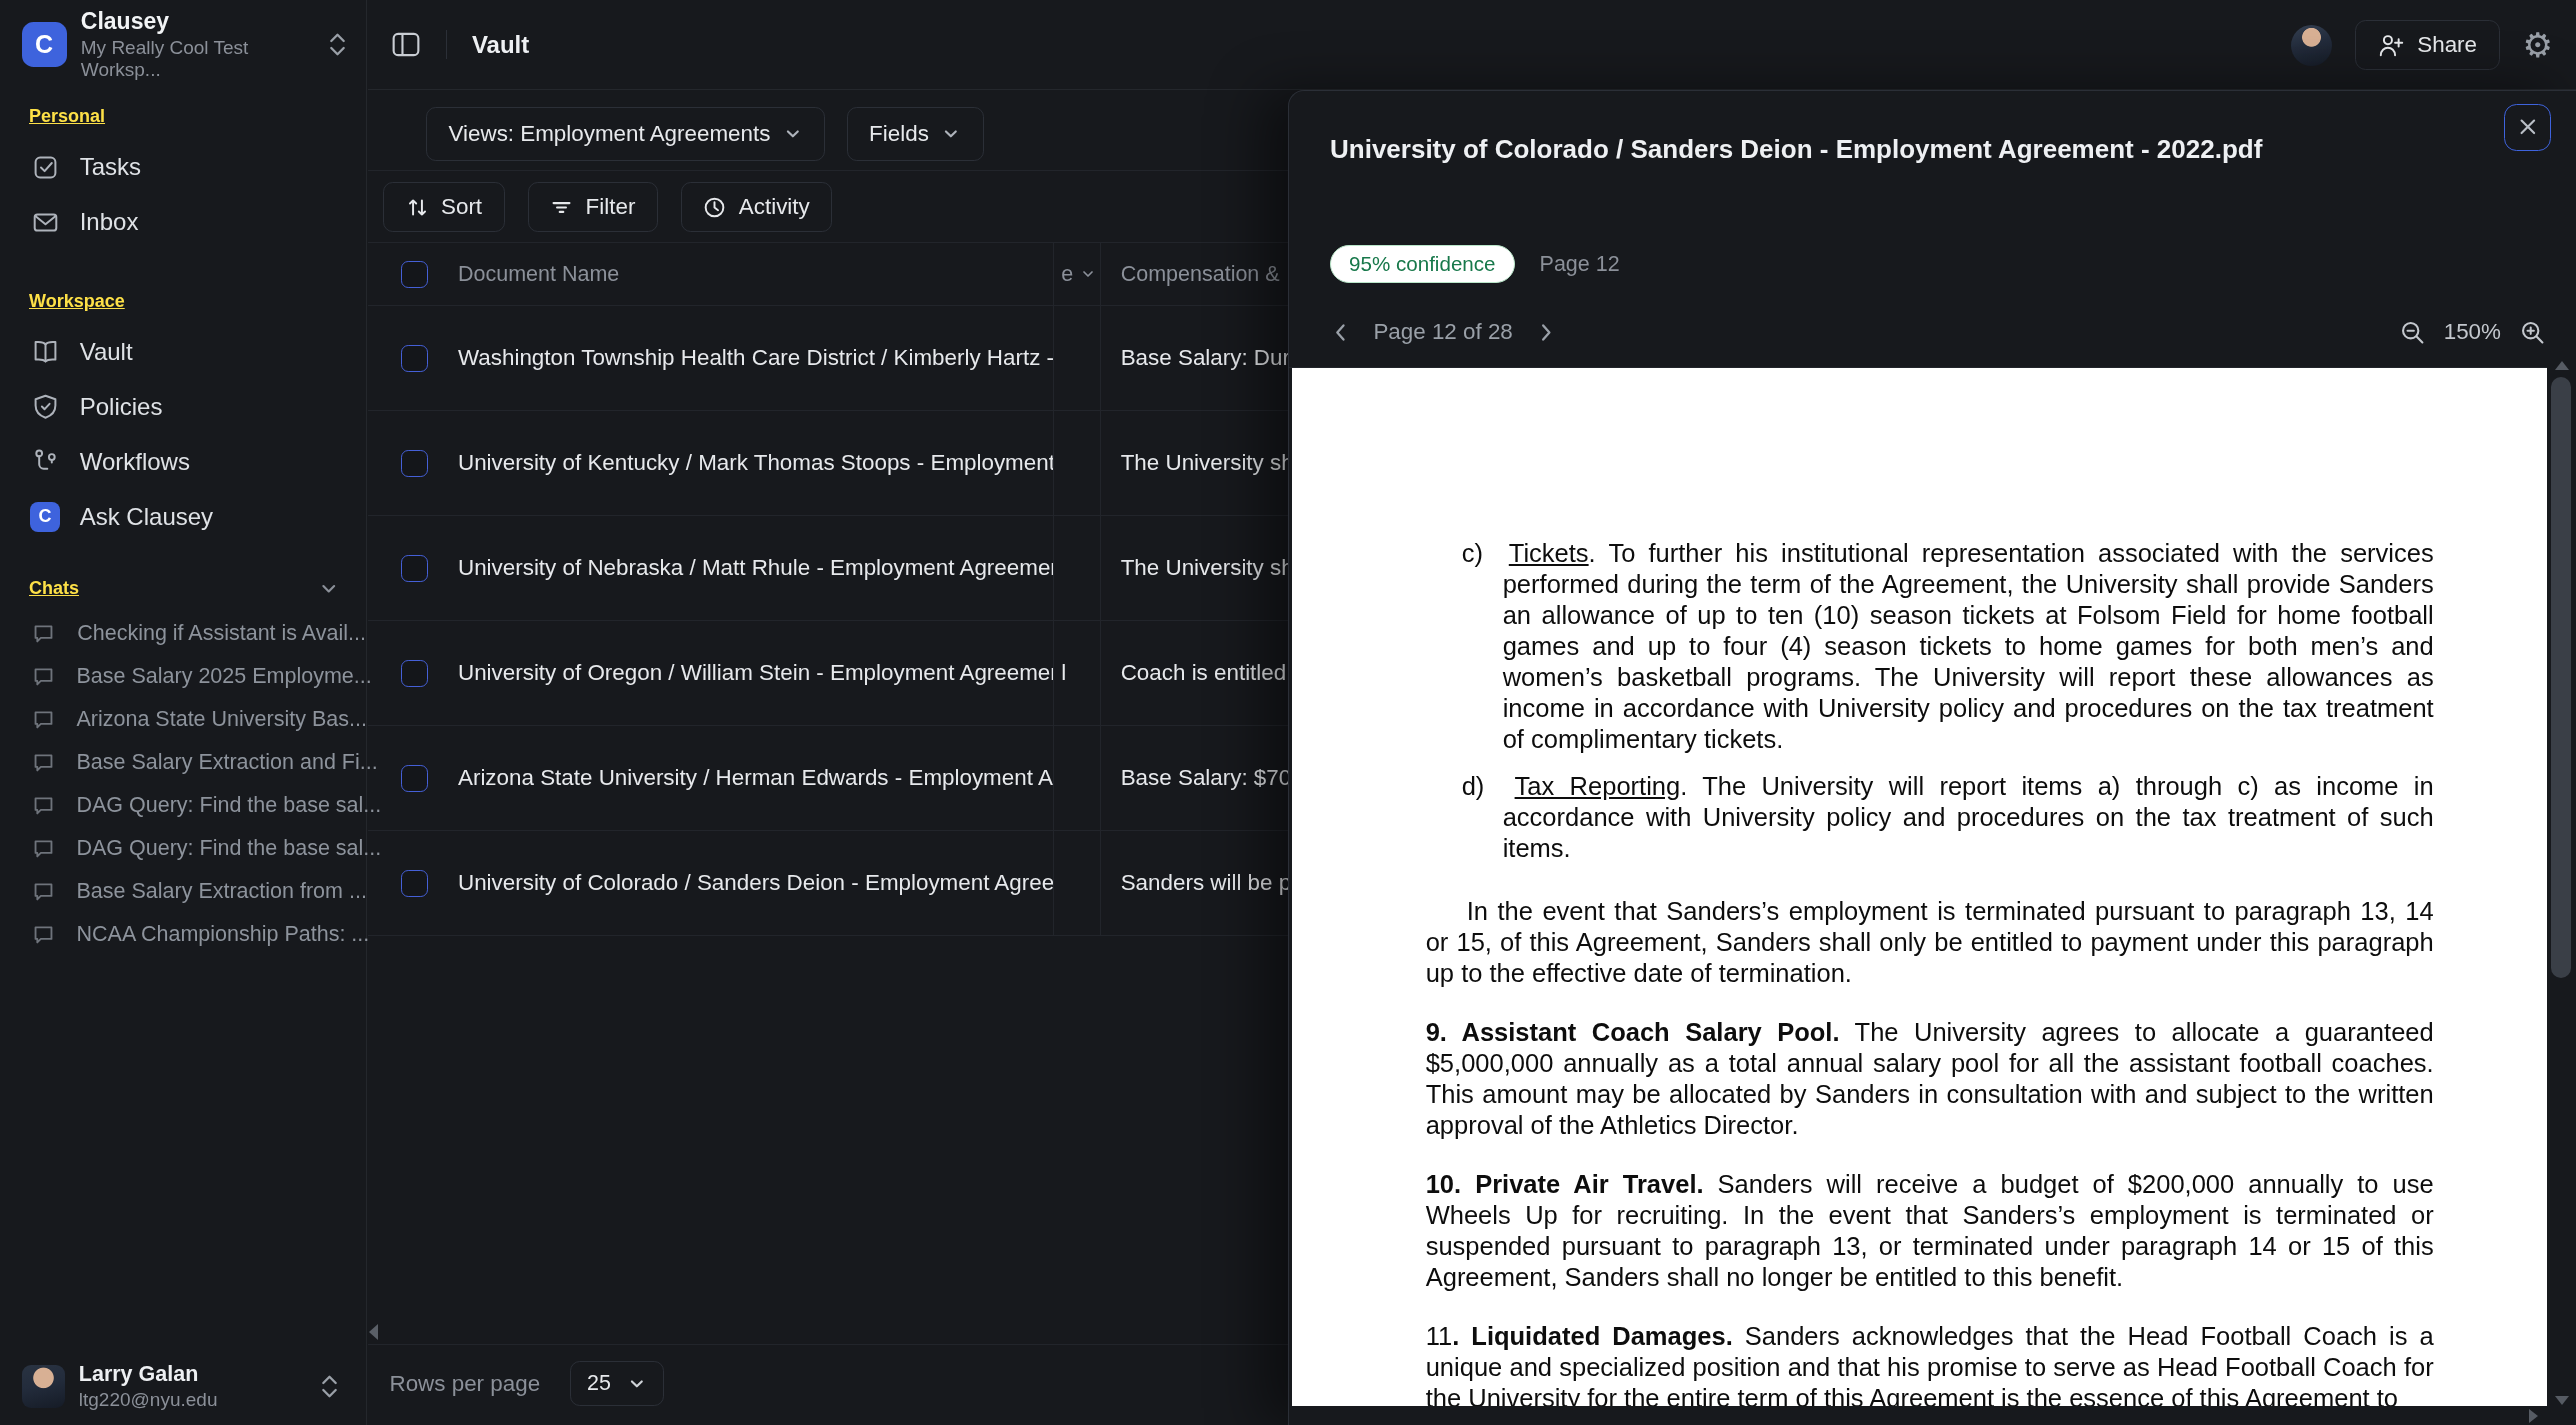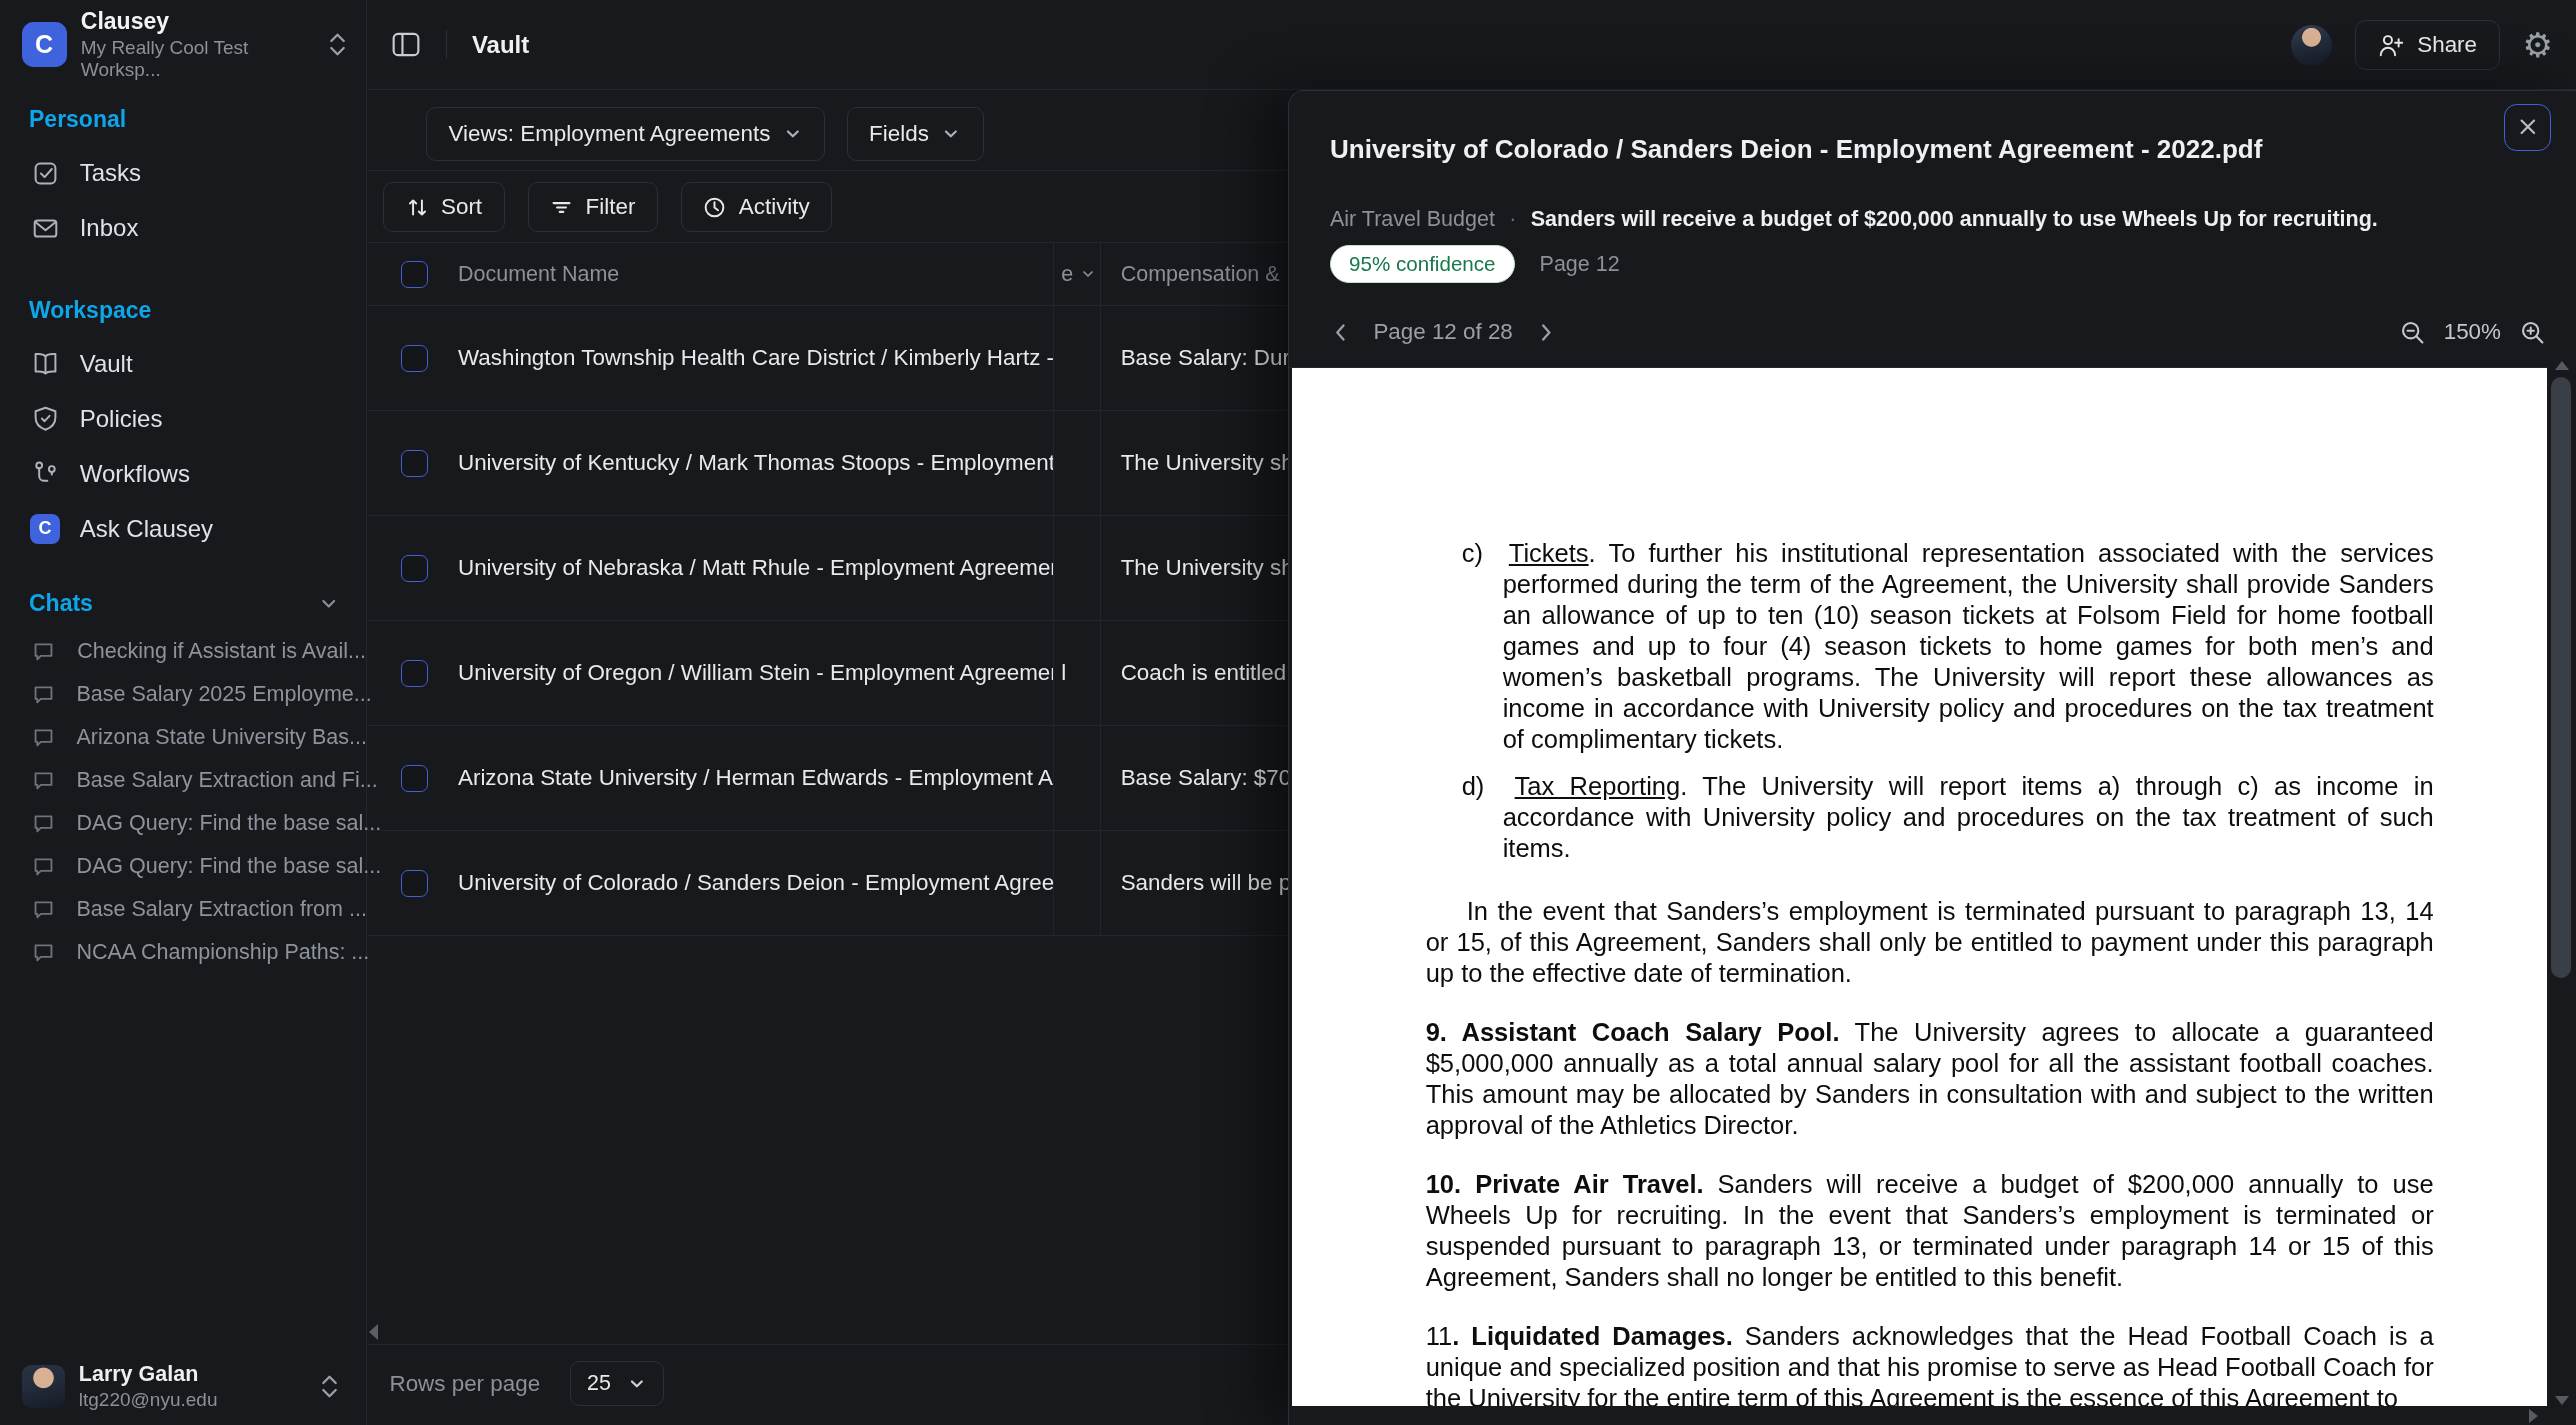--- a/index.html
+++ b/index.html
@@ -12,21 +12,21 @@
   svg { display:block; }
 
   
   #sidebar { position:absolute; left:0; top:0; bottom:0; width:367px; border-right:0.9px solid #24272c; background:#17191d; }
   .ws-switcher { position:absolute; left:21.5px; top:16px; width:327px; height:57px; display:flex; align-items:center; cursor:pointer; }
   .ws-logo { width:45px; height:45px; border-radius:11.6px; background:#3e63dd; color:#fff; font-weight:700; font-size:25px; display:flex; align-items:center; justify-content:center; }
   .ws-meta { margin-left:14.3px; flex:1; }
   .ws-name { font-size:23px; font-weight:700; color:#f2f4f6; }
   .ws-sub { font-size:19px; color:#8b9099; margin-top:2.7px; }
   .updown { color:#9aa0a8; }
-  .side-section-label { font-size:23px; color:#0ea5e9; font-weight:600; padding:0 0 0 29px; }
+  .side-section-label { font-size:18px; color:#fde047; font-weight:600; padding:0 0 0 29px;text-decoration:underline; }
   .side-item { display:flex; align-items:center; height:55px; padding-left:30px; color:#dfe2e6; font-size:24px; font-weight:500; cursor:pointer; }
   .side-item .ic { width:30px; display:flex; justify-content:center; margin-right:19.7px; color:#aeb3bb; }
   .clausey-chip { width:30px; height:30px; border-radius:8px; background:#3e63dd; color:#fff; font-size:18px; font-weight:700; display:flex; align-items:center; justify-content:center; }
   .chats-header { display:flex; align-items:center; justify-content:space-between; padding:0 27px 0 29px; margin-top:34px; }
   .chat-item { display:flex; align-items:center; height:43px; padding-left:32px; color:#8d939c; font-size:21.5px; cursor:pointer; white-space:nowrap; }
   .chat-item .ic { width:27px; margin-right:21.5px; color:#6e737b; }
   #user-block { position:absolute; left:0; bottom:0; width:100%; height:79px; display:flex; align-items:center; padding:0 25px 0 21.5px; cursor:pointer; }
   .avatar-sq { width:43px; height:43px; border-radius:9px;
     background:
       radial-gradient(circle at 50% 30%, #d8b094 0 9.8px, rgba(0,0,0,0) 10.7px),
@@ -490,25 +490,20 @@
 <div id="panel">
   <div class="panel-title">University of Colorado / Sanders Deion - Employment Agreement - 2022.pdf</div>
   <div class="close-btn">
     <span>
         <svg width="19.7" height="19.7" viewBox="0 0 22 22" fill="none" stroke="currentColor" stroke-width="2.4" stroke-linecap="round">
           <path d="M4 4 L18 18 M18 4 L4 18"></path>
         </svg>
       </span>
   </div>
 
-  <div class="citation-row">
-    <span class="cit-field">Air Travel Budget</span>
-    <span class="cit-sep">·</span>
-    <span class="cit-text">Sanders will receive a budget of $200,000 annually to use Wheels Up for recruiting.</span>
-  </div>
 
   <div class="badge-row">
     <span class="conf-badge">95% confidence</span>
     <span class="page-label">Page 12</span>
   </div>
 
   <div class="pdf-nav">
     <span class="nav-chev" style="margin-left:29px;">
         <svg width="19.7" height="23" viewBox="0 0 22 26" fill="none" stroke="currentColor" stroke-width="2.6" stroke-linecap="round" stroke-linejoin="round">
           <path d="M14 5 L7 13 L14 21"></path>

